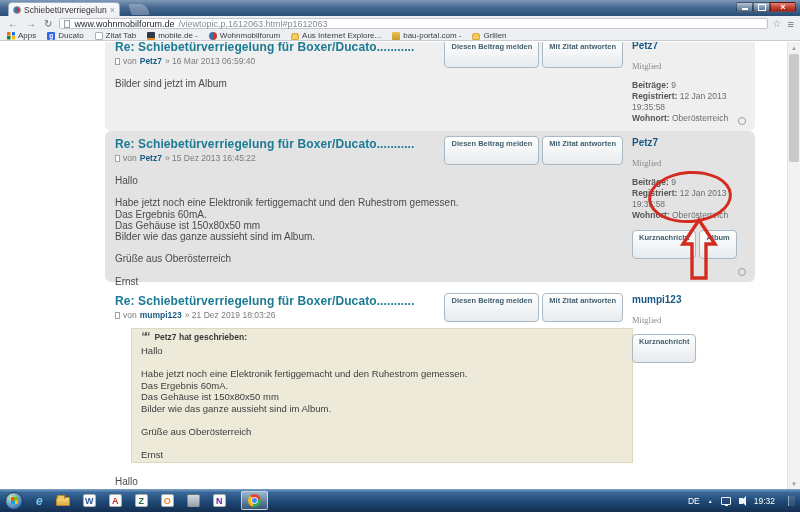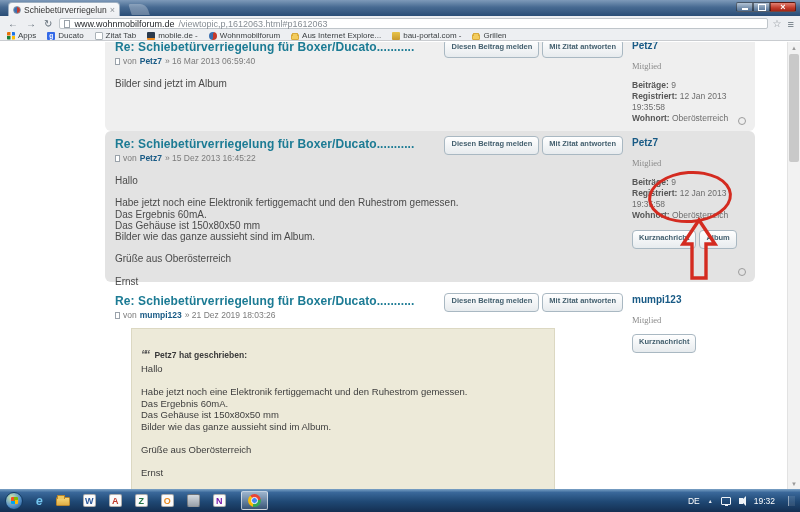--- a/index.html
+++ b/index.html
@@ -86,34 +86,34 @@
 
   .post-title { font-size:12px; font-weight:bold; color:#1c7b94; letter-spacing:0.1px; }
   .post-meta { margin-top:2px; font-size:8.5px; color:#7b7b7b; display:flex; align-items:center; gap:3px; }
   .meta-page-ico { width:5px; height:7px; border:1px solid #9aa2aa; background:#fff; }
   .author-link { font-weight:bold; color:#185a85; }
   .post-body { margin-top:12px; font-size:10px; color:#4a4a4a; white-space:pre-line; line-height:1.12; }
 
   .post-actions { position:absolute; top:5px; right:132px; display:flex; gap:3px; }
   .btn { font-size:7.5px; font-weight:bold; color:#44606f; white-space:nowrap;
     background:linear-gradient(#ffffff,#e7ebee); border:1px solid #a9b8c2; border-radius:4px;
-    padding:2px 6px 6px; }
+    padding:2px 6px 16px; }
 
   .profile { position:absolute; top:6px; left:527px; width:120px; font-size:8.5px; color:#6d6d6d; }
   .profile-name { font-size:10px; font-weight:bold; color:#185a85; }
   .profile-rank { margin-top:10px; color:#8a8a8a;font-family:Liberation Serif, serif; }
   .profile-fields { margin-top:9px; line-height:1.3; }
   .profile-fields b { color:#565656; }
   .profile-btns { margin-top:9px; display:flex; gap:3px; }
 
   .anchor-ico { position:absolute; bottom:6px; right:9px; width:8px; height:8px;
     border:1px solid #9c9c9c; border-radius:50%; }
 
-  .quote { margin:8px 0 0 16px; width:424px; background:#edead9; border:1px solid #dcd8c2;
-    padding:19px 9px; }
+  .quote { margin:8px 0 0 16px; width:502px; background:#edead9; border:1px solid #dcd8c2;
+    padding:1px 9px; }
   .quote-header { font-size:8.5px; font-weight:bold; color:#3a3a3a; }
   .quote-mark { font-weight:bold; font-style:italic; font-size:11px; color:#555; letter-spacing:-2px; margin-right:4px; }
   .quote-mark::before { content:"““"; }
   .quote-body { margin-top:3px; font-size:9.5px; color:#3d3d3d; white-space:pre-line; line-height:1.22; }
   .after-quote { margin-top:13px; font-size:10px; color:#4a4a4a; }
 
   
   .red-ellipse { position:absolute; left:543px; top:40px; width:84px; height:52px;
     border:3.5px solid #d42b20; border-radius:50%; transform:rotate(-4deg); }
   .red-arrow { position:absolute; left:573px; top:86px; }

